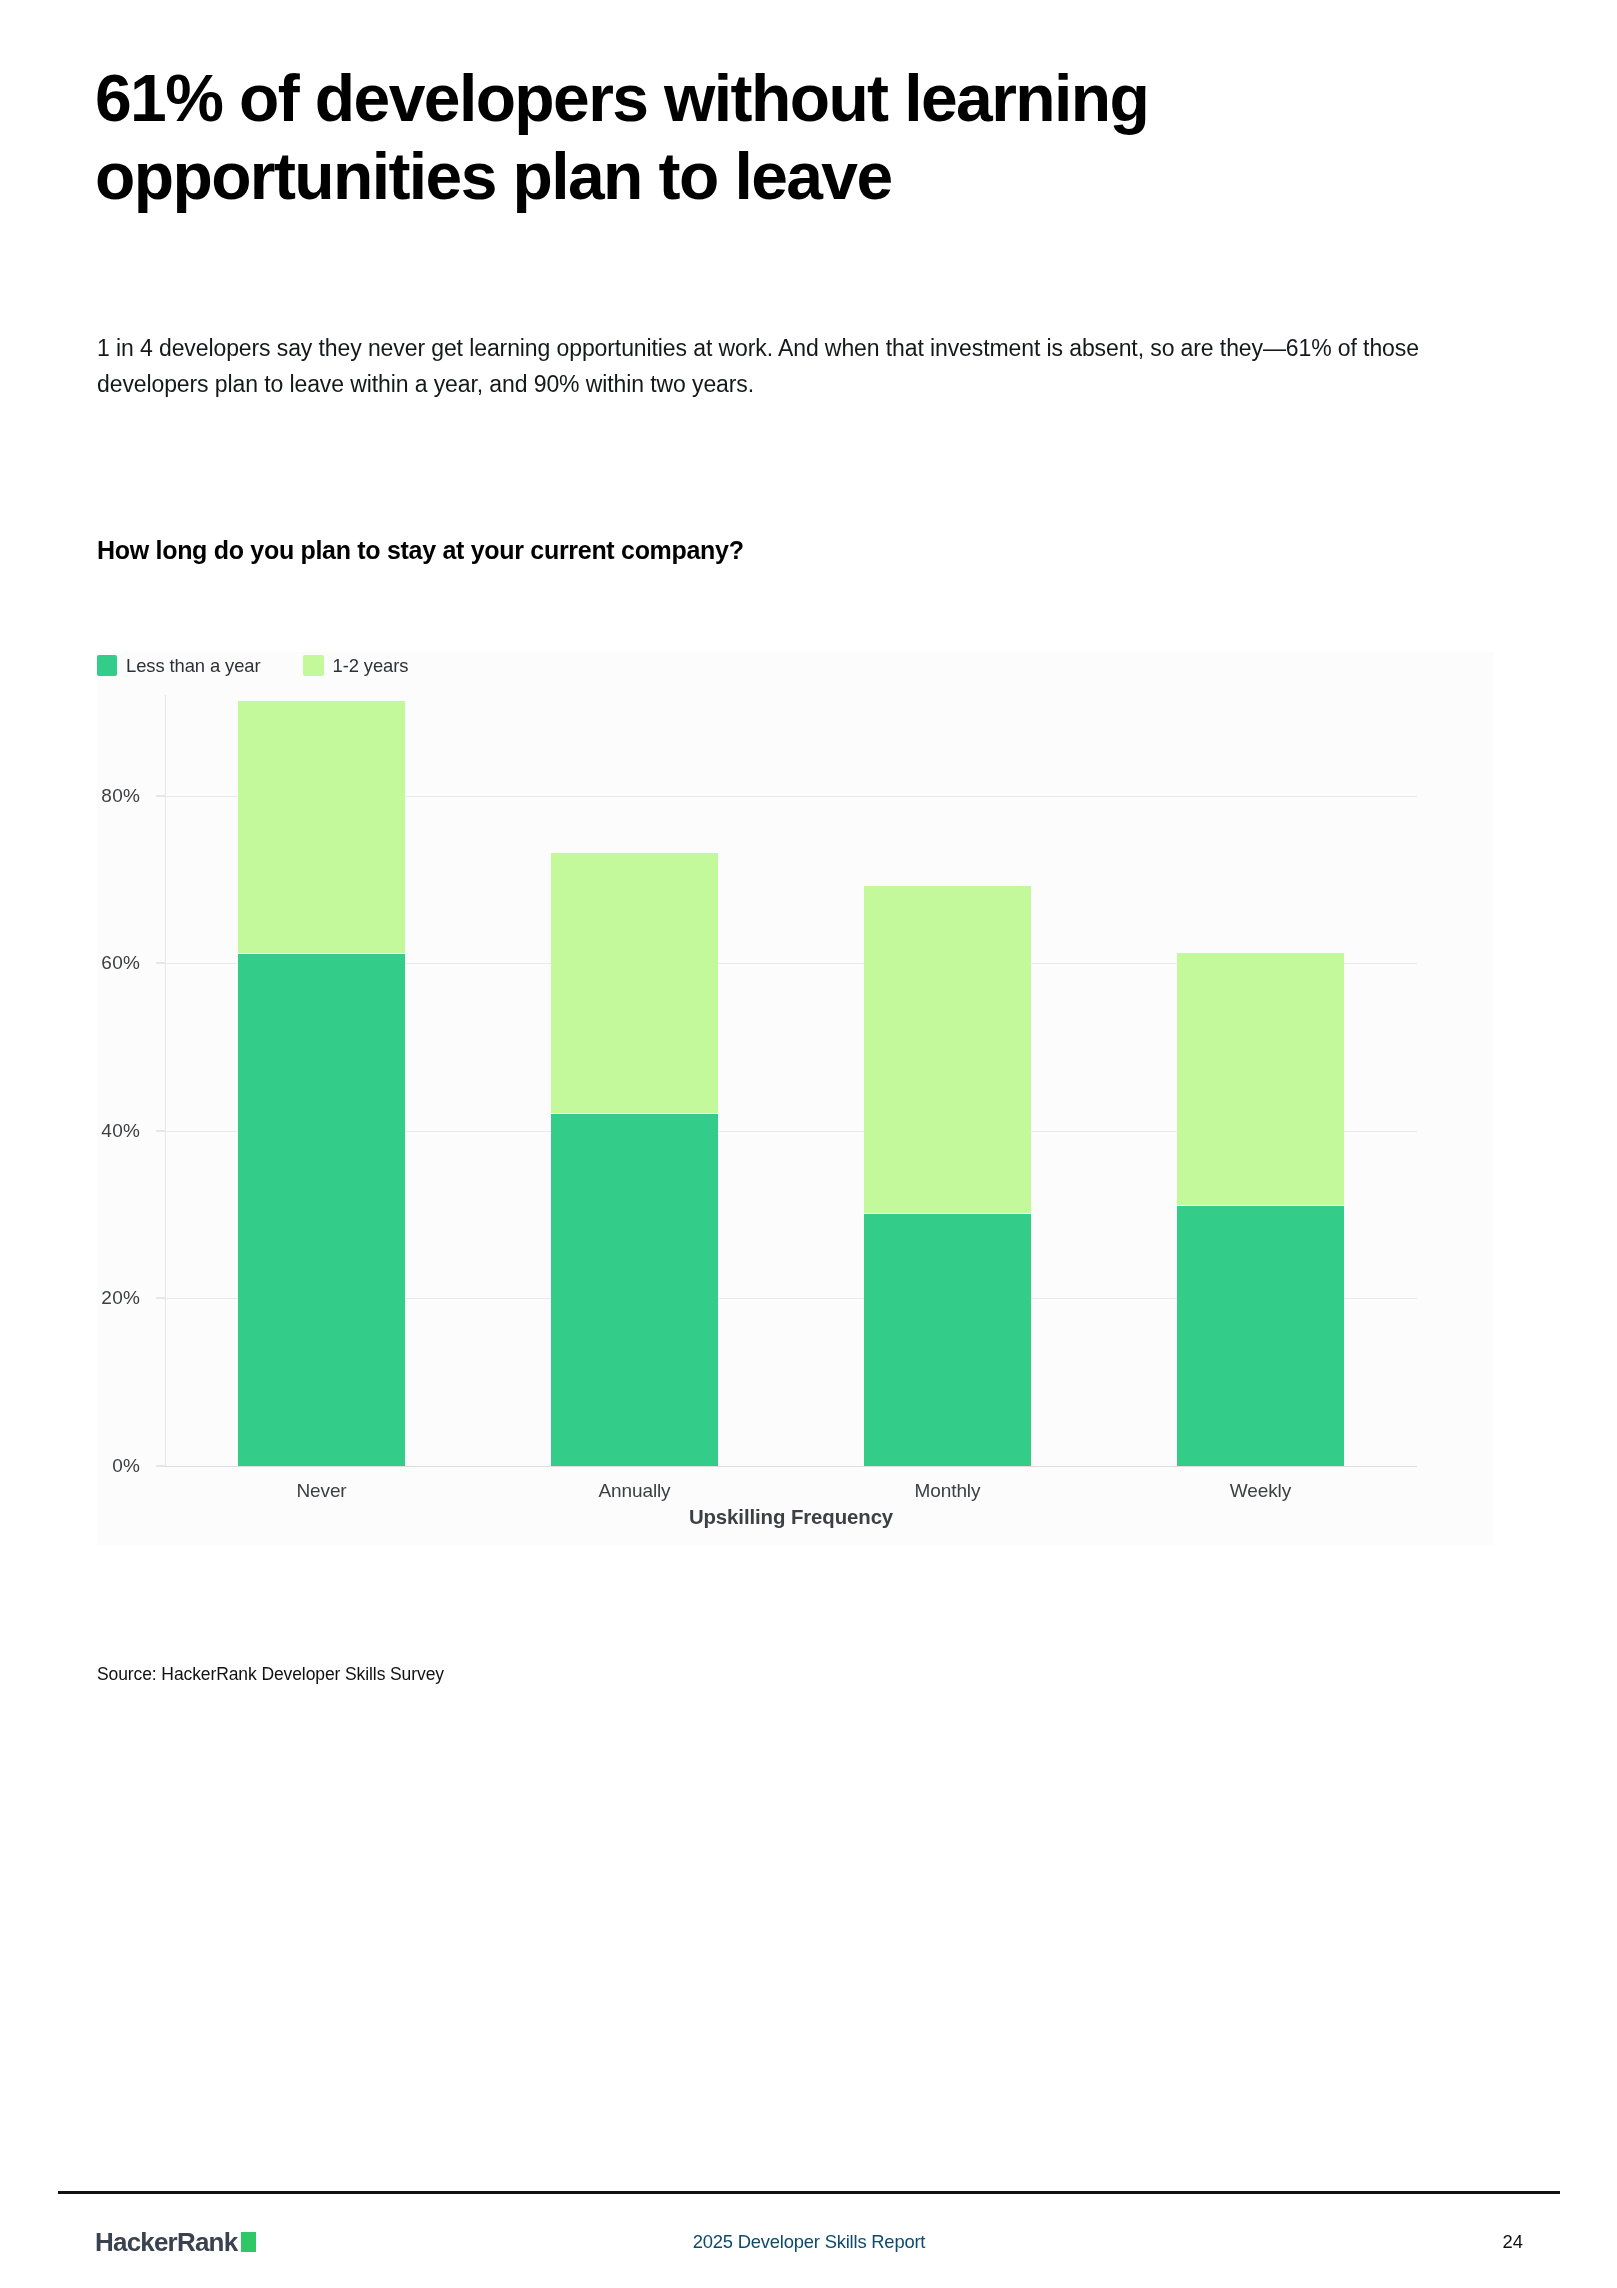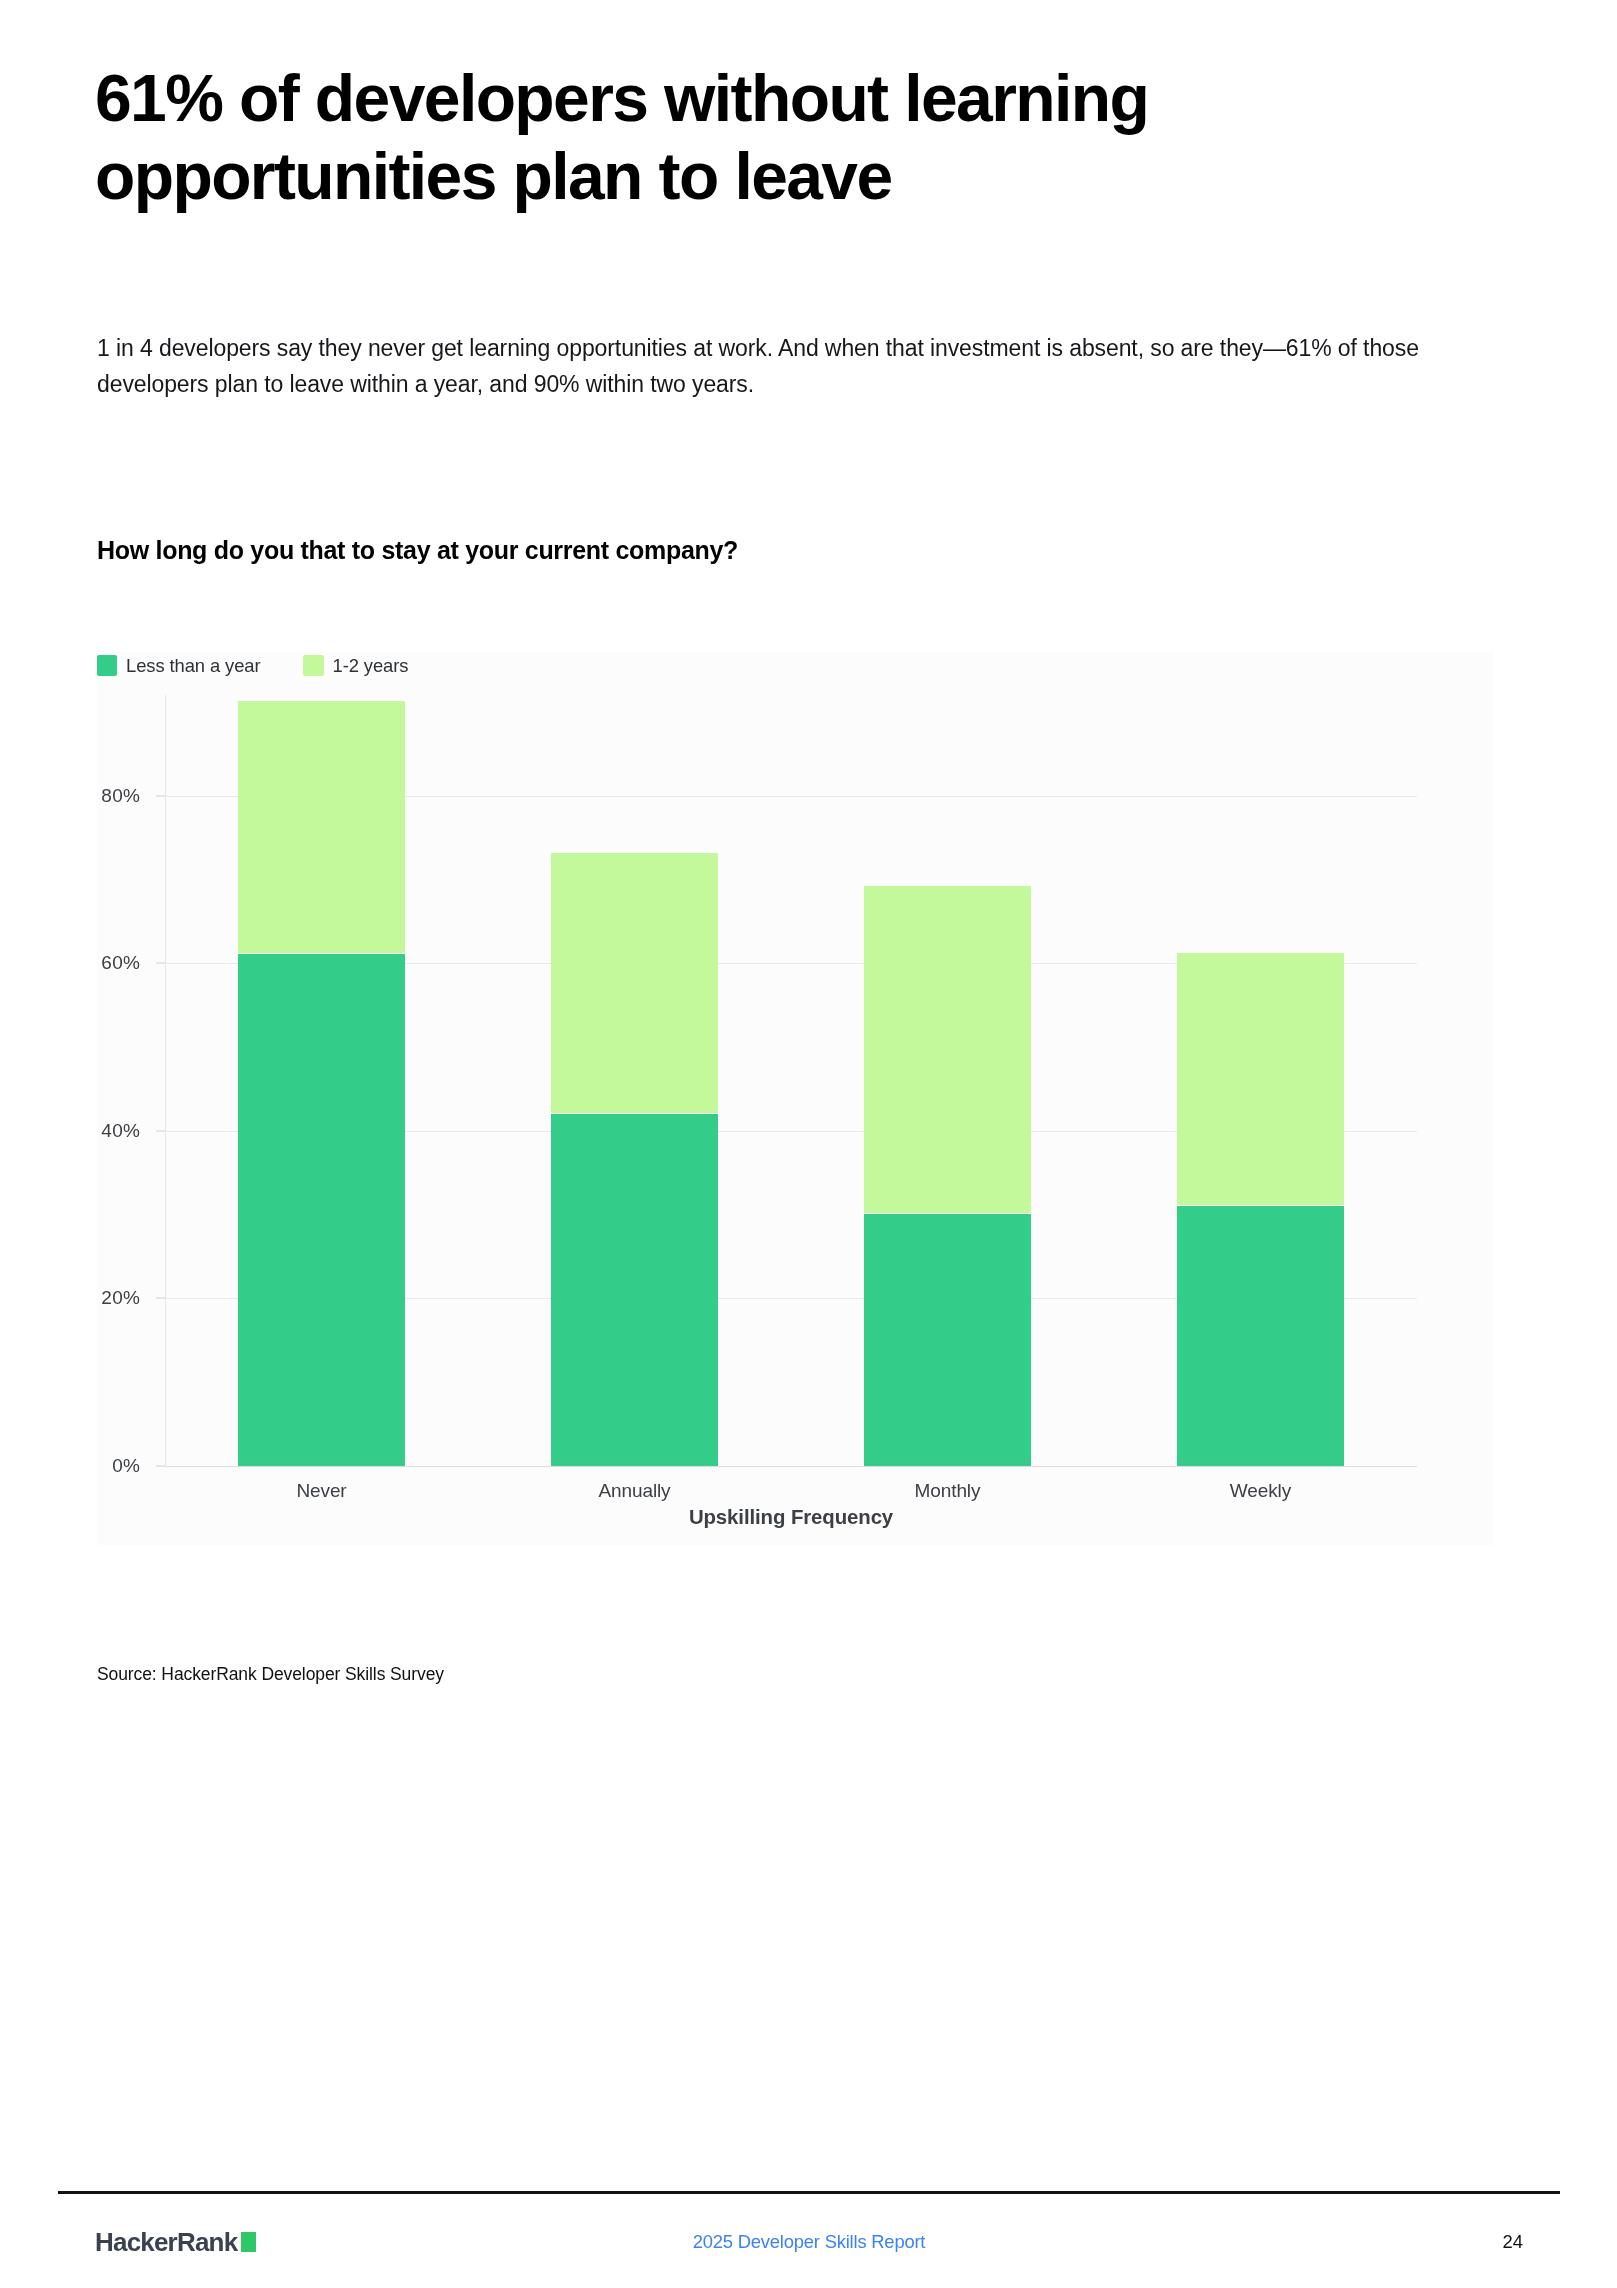--- a/index.html
+++ b/index.html
@@ -185,37 +185,37 @@
   .brand-word {
     font-size: 26px; font-weight: 700;
     color: #39424e; letter-spacing: -0.8px;
   }
   .brand-square {
     width: 14.6px; height: 20.4px; background: #2ec866; display: block;
   }
   .footer-center {
     position: absolute; left: 0; width: 100%;
     text-align: center;
-    font-size: 18.4px; color: #3b82f6; letter-spacing: -0.2px;
+    font-size: 18.4px; color: #0c4a6e; letter-spacing: -0.2px;
   }
   .footer-page {
     position: absolute; right: 37px;
     font-size: 18.4px; color: #111111;
   }
 </style>
 </head>
 <body>
 
 <div class="page">
 
   <h1 class="headline">61% of developers without learning opportunities plan to leave</h1>
 
   <p class="deck">1 in 4 developers say they never get learning opportunities at work. And when that investment is absent, so are they—61% of those developers plan to leave within a year, and 90% within two years.</p>
 
-  <h2 class="chart-question">How long do you that to stay at your current company?</h2>
+  <h2 class="chart-question">How long do you plan to stay at your current company?</h2>
 
   <div class="chart-frame">
 
     <div class="legend" id="legend">
         <div class="legend-item">
           <span class="legend-swatch" style="background: rgb(51, 204, 136);"></span>
           <span class="legend-label">Less than a year</span>
         </div>
         <div class="legend-item">
           <span class="legend-swatch" style="background: rgb(195, 249, 154);"></span>

